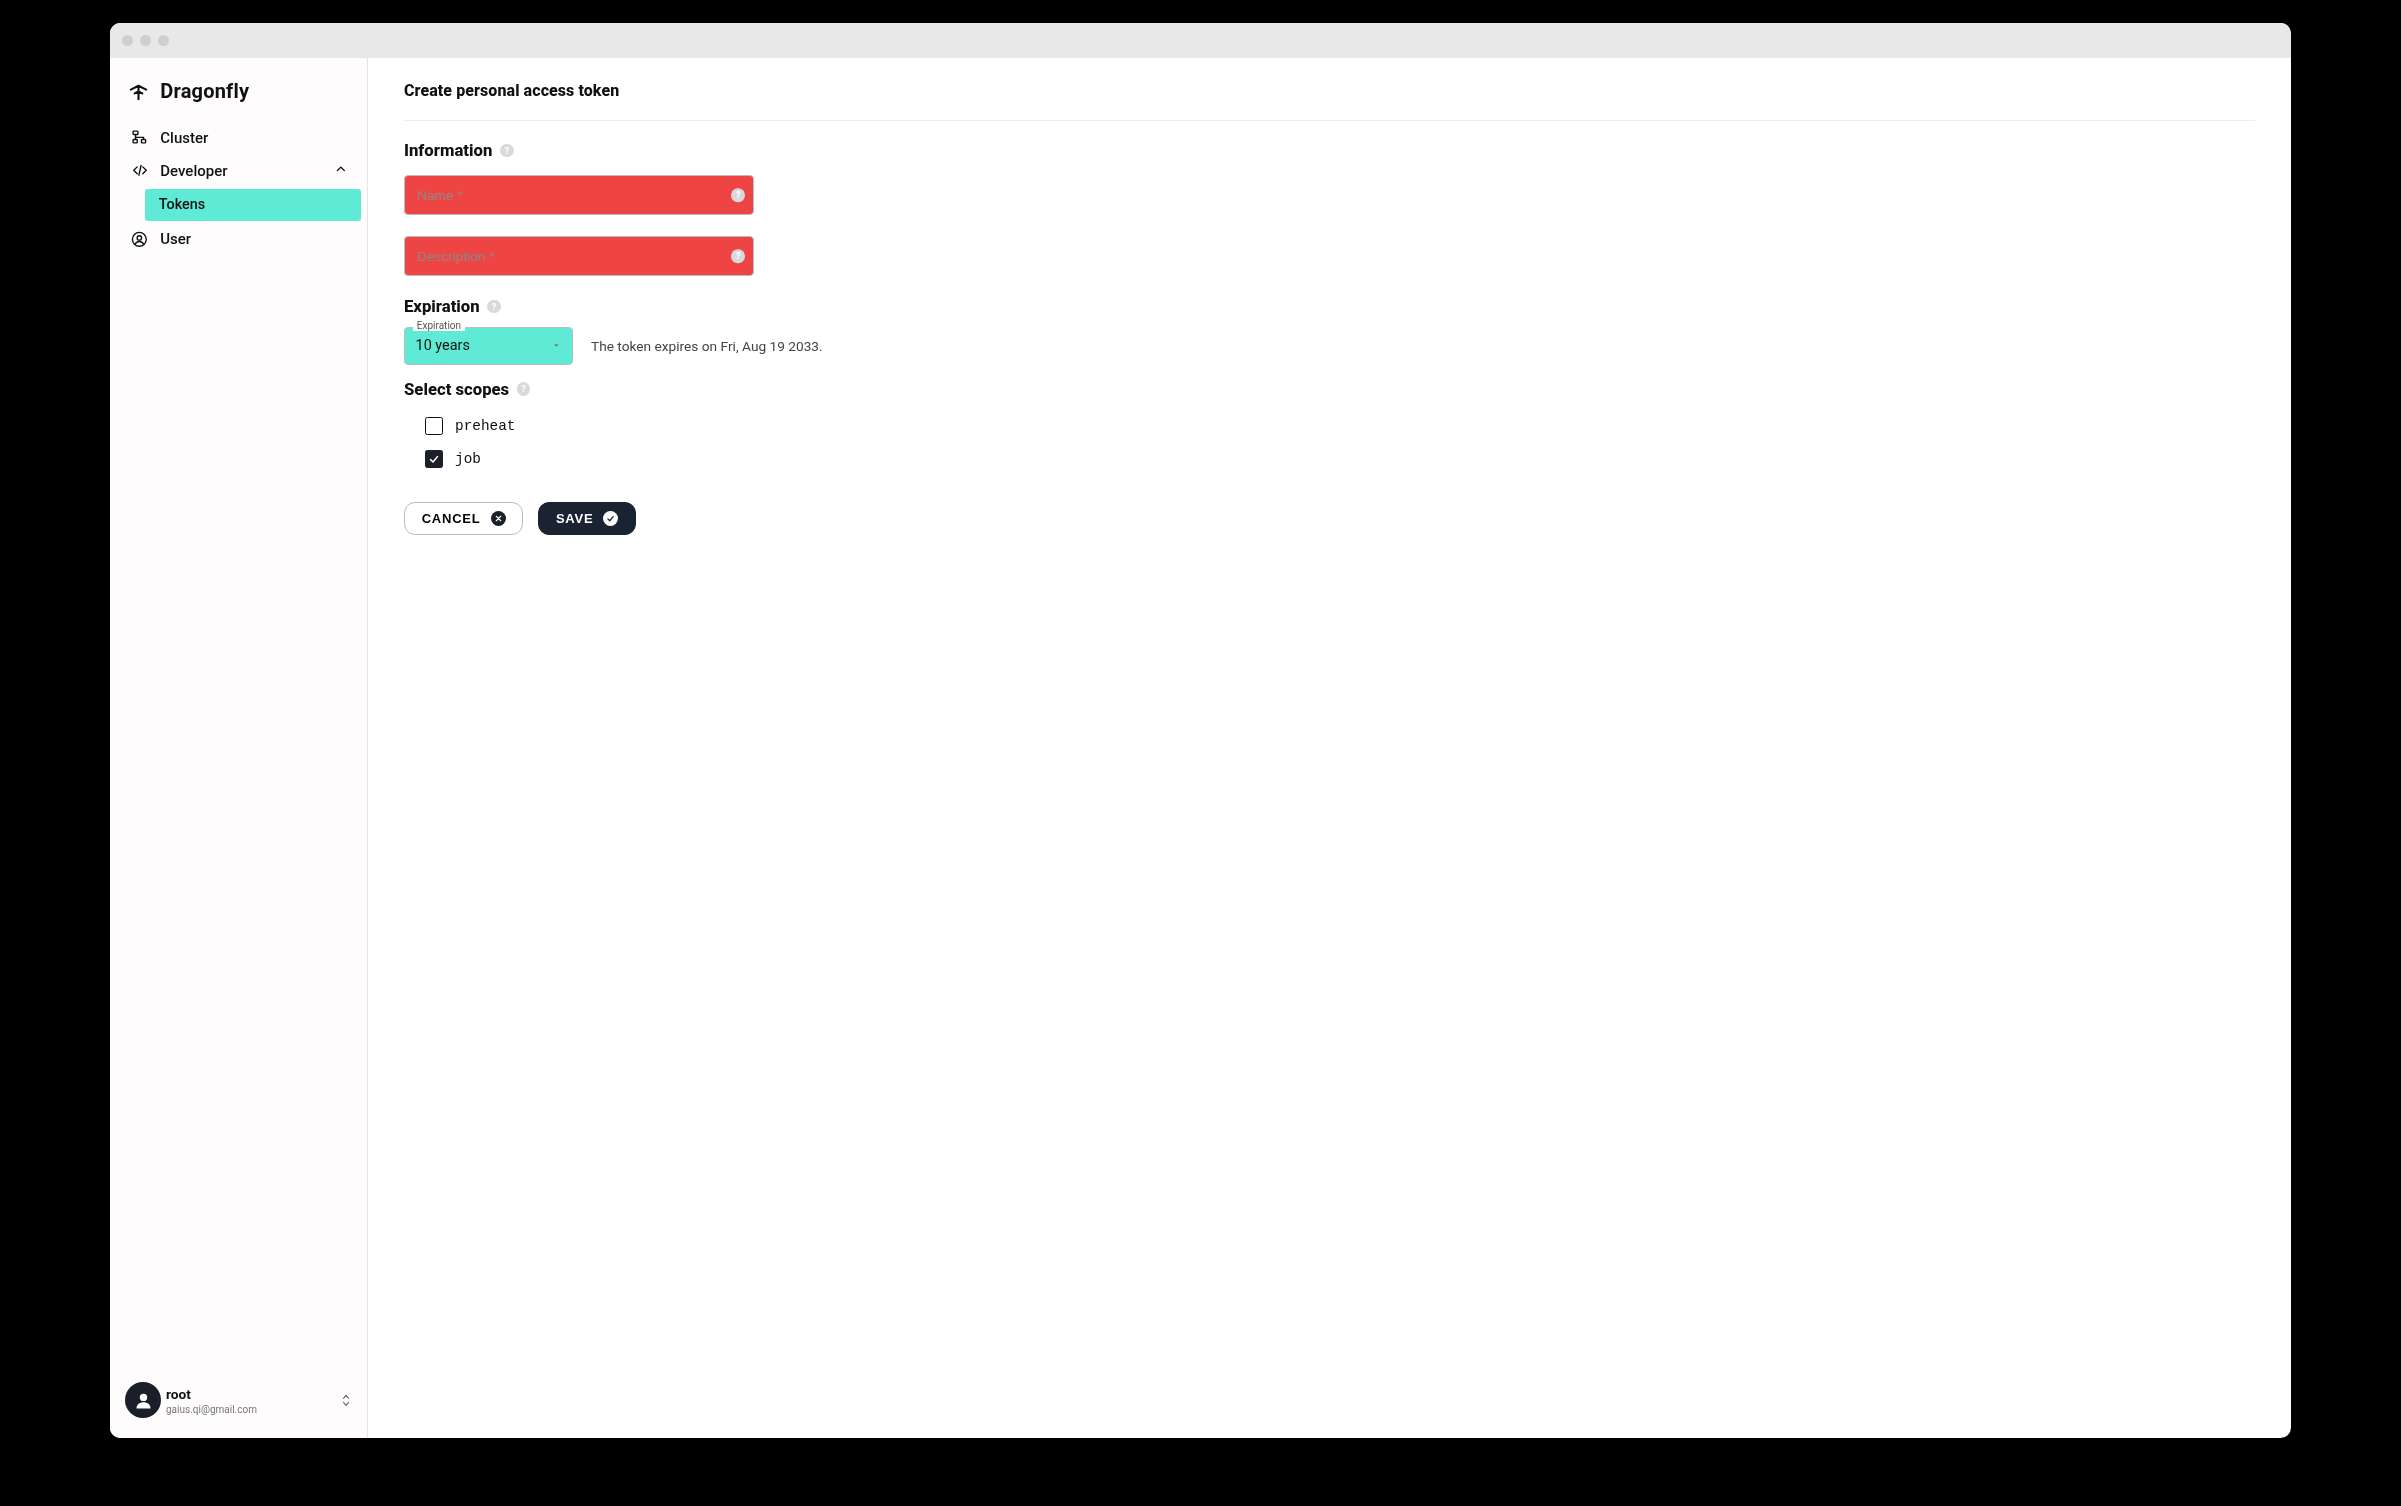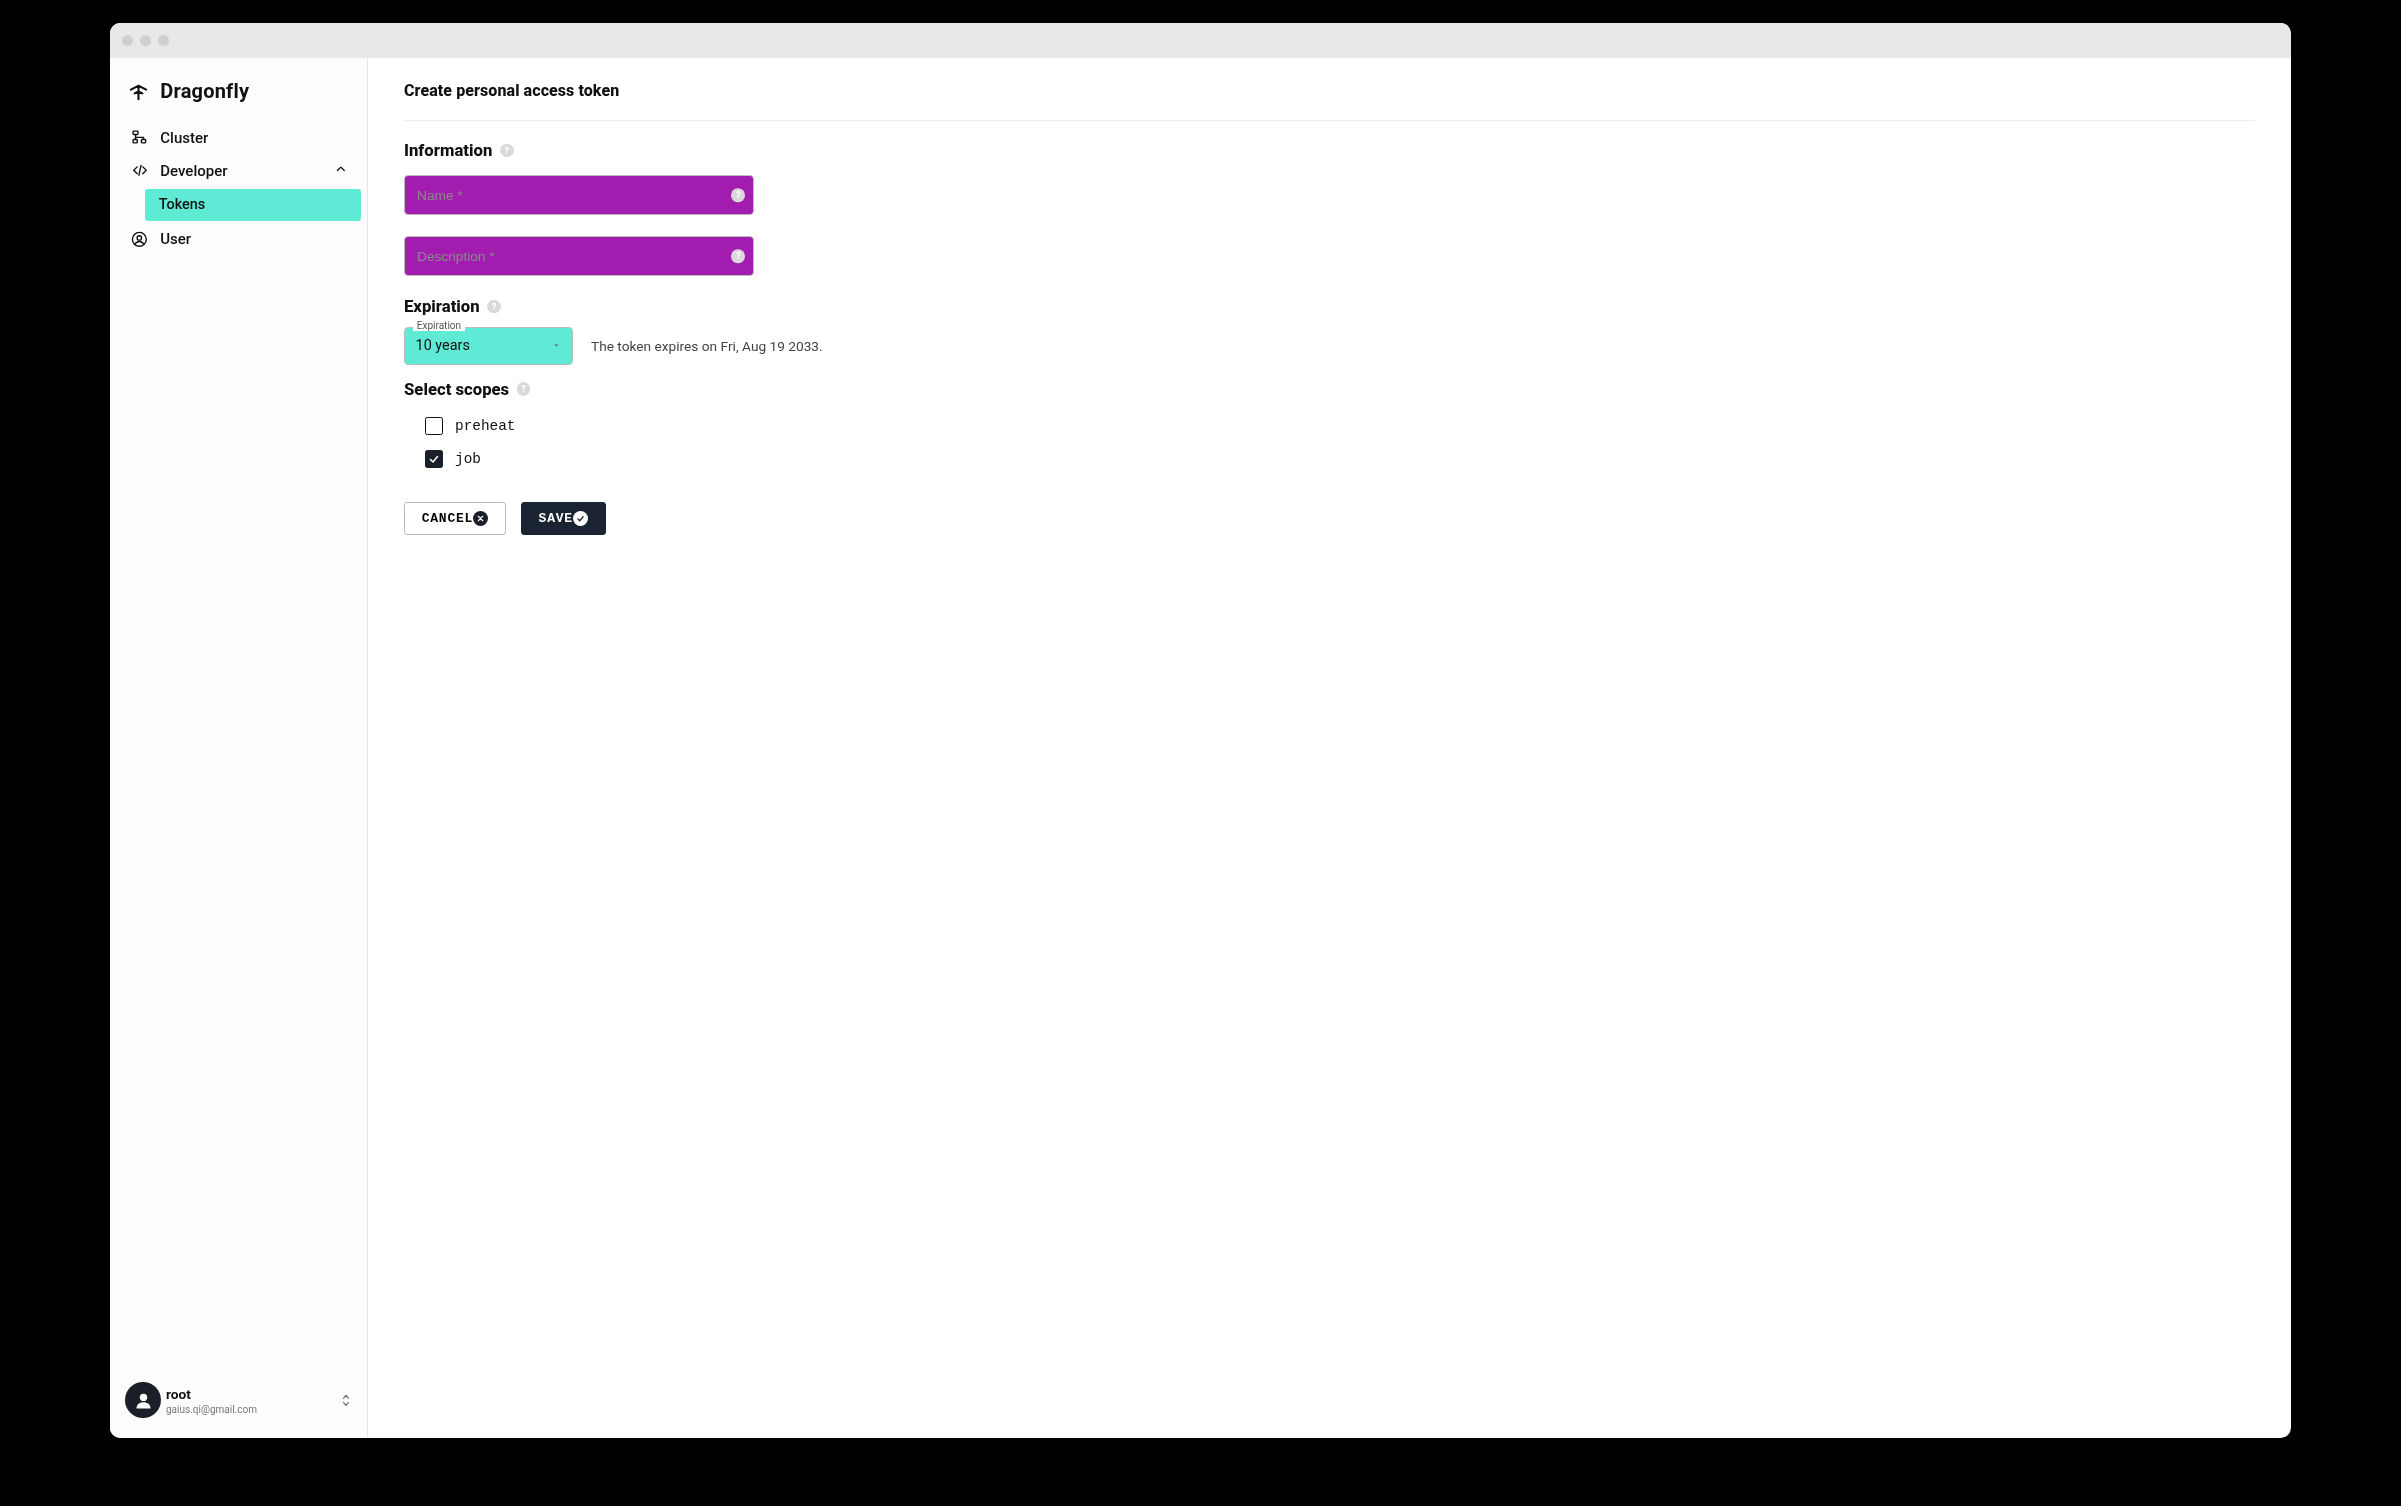--- a/index.html
+++ b/index.html
@@ -149,21 +149,21 @@
     width: 350px;
     margin-bottom: 21px;
   }
   .field input {
     width:100%;
     height: 40px;
     border: 0.8px solid #bcbcbc;
     border-radius: 4.6px;
     padding: 0 35px 0 12px;
     font-size: 13.7px;
-    background: #a21caf;
+    background: #ef4444;
   }
   .field input::placeholder { color:#8a8a8a; }
   .field .help-dot {
     position:absolute; right:9px; top:50%; transform:translateY(-50%);
   }
 
   .exp-row {
     display:flex;
     align-items:center;
     gap: 18px;
@@ -202,31 +202,30 @@
   .chk {
     width:18px; height:18px; border:1.9px solid #111; border-radius:2.3px;
     display:inline-flex; align-items:center; justify-content:center;
     cursor:pointer; flex:0 0 auto;
   }
   .chk.checked { background:#1a1f29; border-color:#1a1f29; }
   .chk.checked svg { stroke:#fff; }
 
   .actions { display:flex; gap: 15px; }
   .btn {
-    display:inline-flex; align-items:center; gap:0;
+    display:inline-flex; align-items:center; gap:10px;
     height: 33px;
     padding: 0 16.7px;
-    border-radius: 3px;
+    border-radius: 11px;
     font-size: 13px;
     letter-spacing: .06em;
     font-weight: 600;
     cursor:pointer;
     border:0.8px solid #bcbcbc;
     background:#fff;
-    font-family:Liberation Mono, monospace;
   }
   .btn.primary { background:#1a2331; color:#fff; border-color:#1a2331; }
   .btn .btn-icon-circle {
     width:15px; height:15px; border-radius:50%;
     display:inline-flex; align-items:center; justify-content:center;
   }
   .btn.cancel .btn-icon-circle { background:#1a1f29; color:#fff; }
   .btn.primary .btn-icon-circle { background:#fff; color:#1a2331; }
   .btn .btn-icon-circle svg { display:block; }
 </style>

